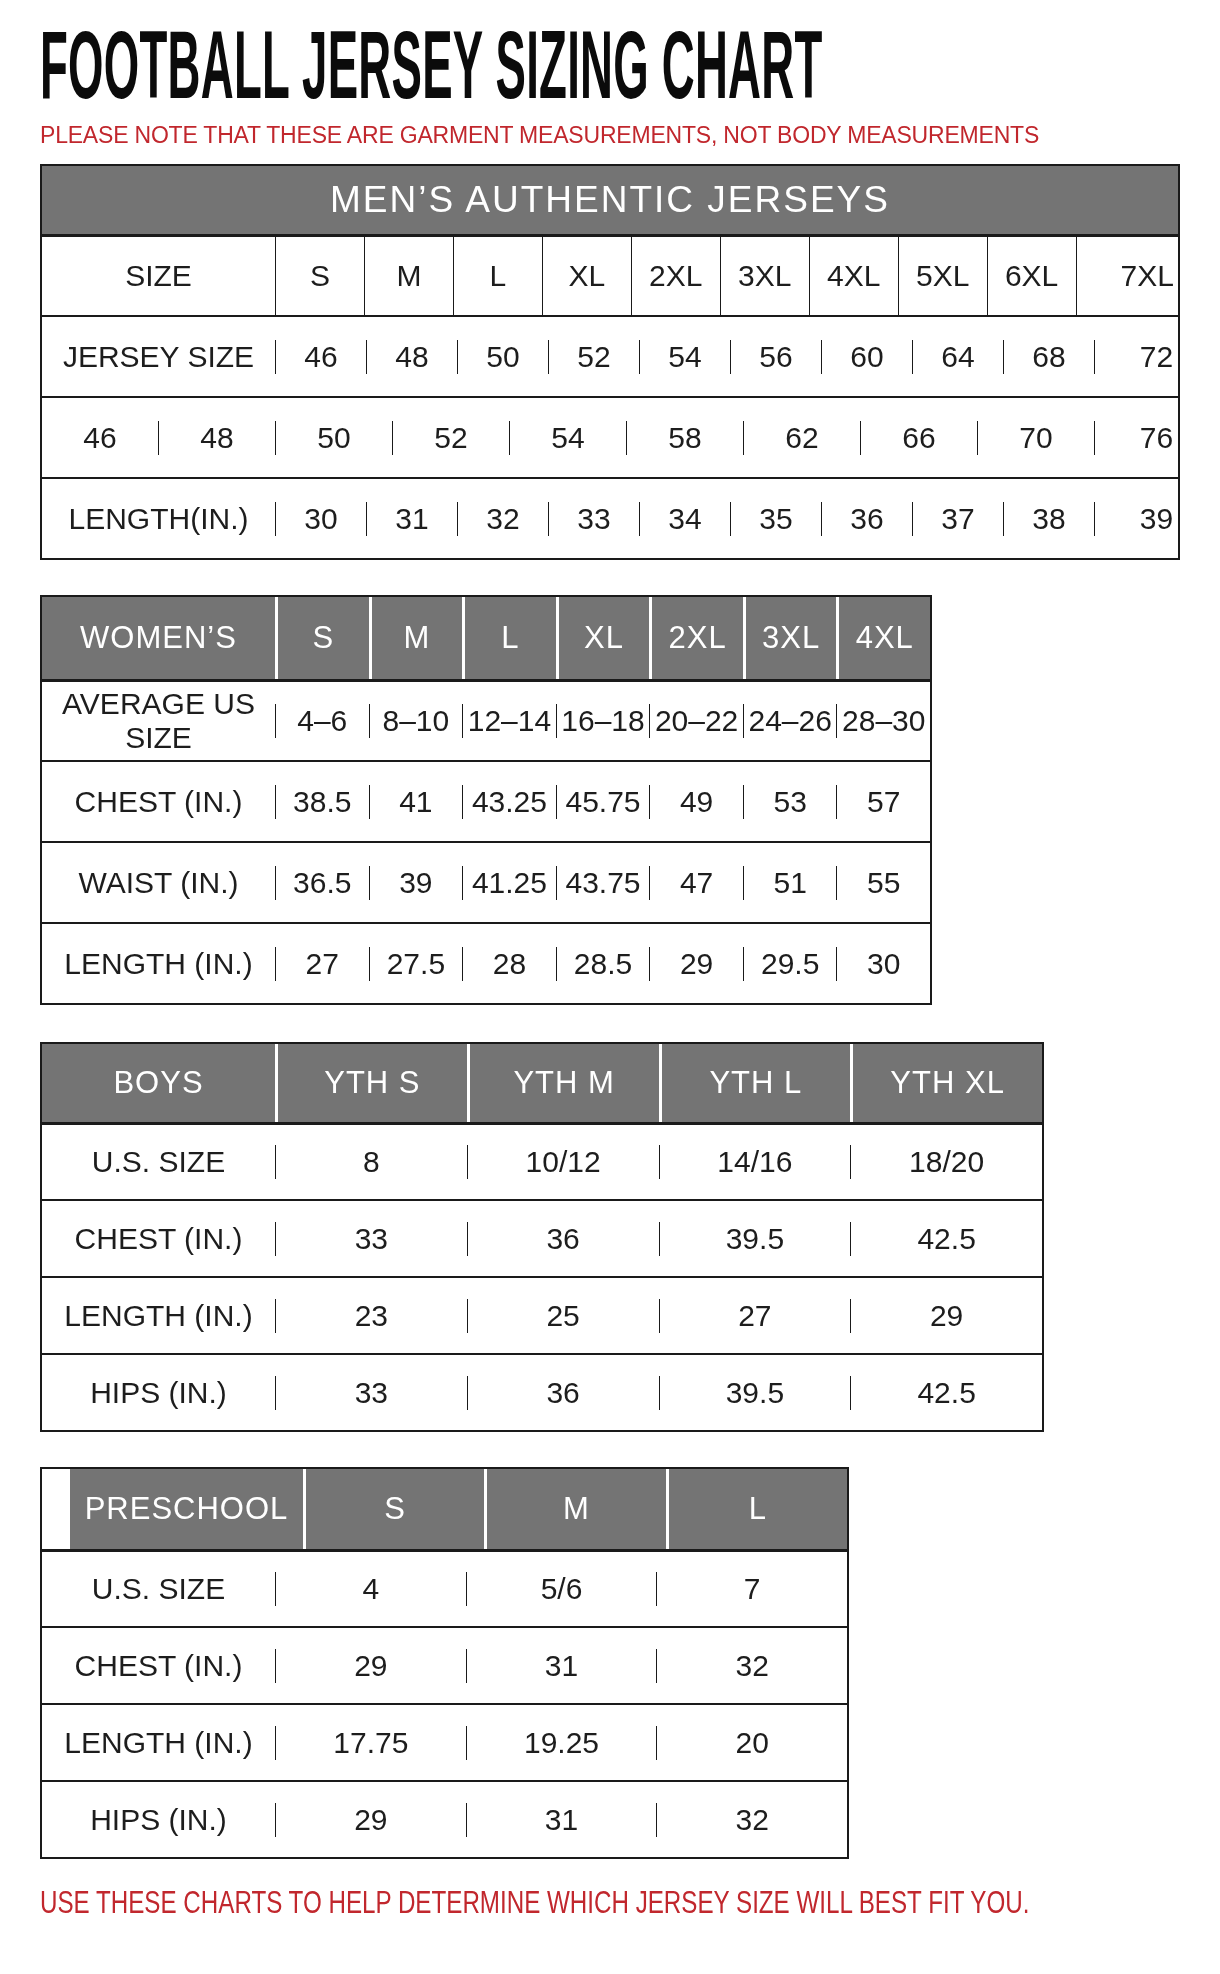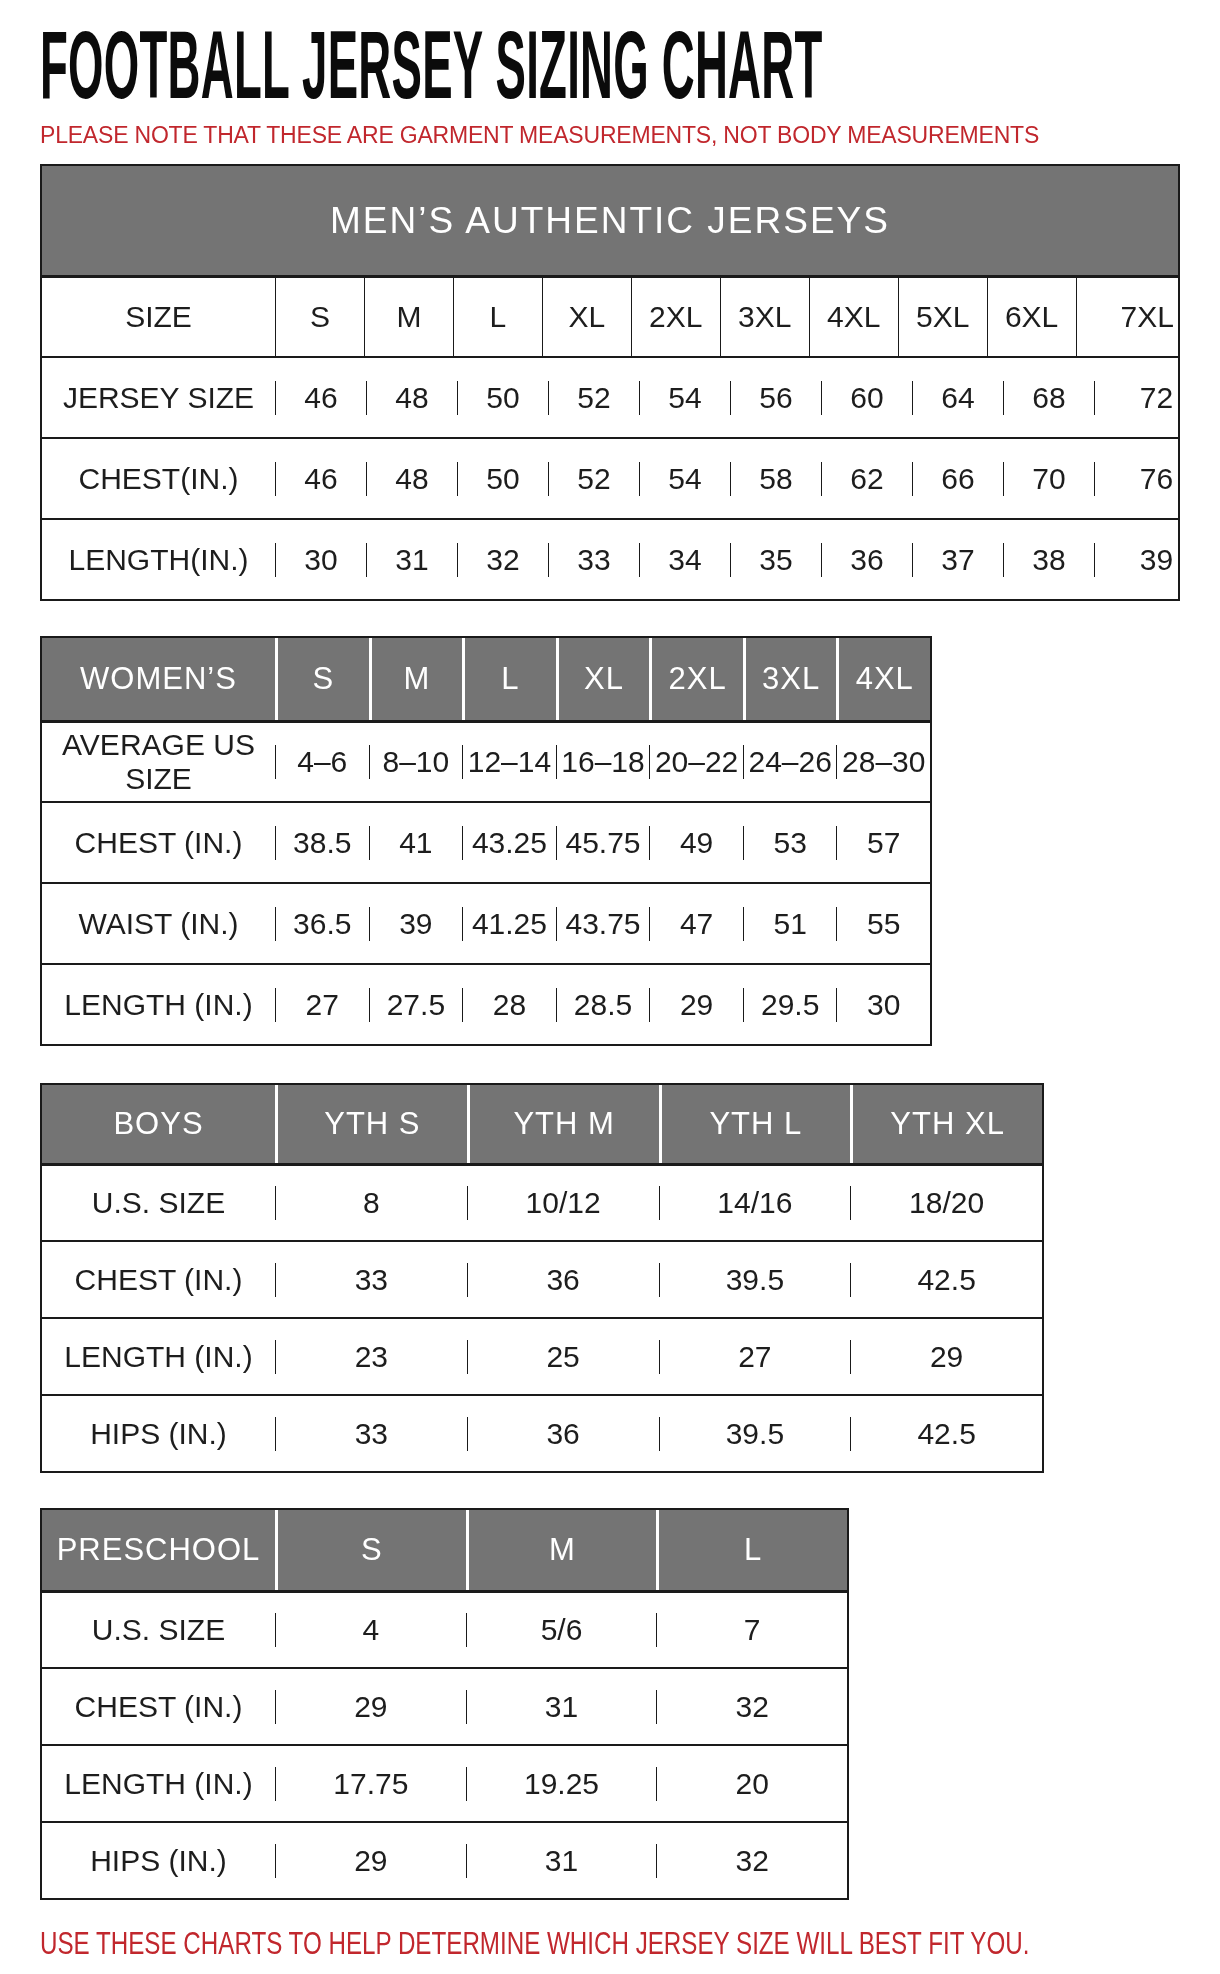--- a/index.html
+++ b/index.html
@@ -34,21 +34,21 @@
     color: #c1272d;
   }
 
   
   .tbl {
     border: 2px solid #1a1a1a;
     margin-top: 35px;
     background: #ffffff;
   }
   .banner {
-    height: 109px;
+    height: 68px;
     background: #747474;
     color: #ffffff;
     display: flex; align-items: center; justify-content: center;
     font-size: 37px;
     letter-spacing: 2px;
   }
   .row { display: flex; }
   .row + .row { border-top: 2px solid #1a1a1a; align-items: center; }
   .banner + .row, .row.head + .row { border-top: 3px solid #1a1a1a; }
   .row.head { background: #747474; color: #ffffff; }
@@ -73,21 +73,21 @@
   .tbl.womens { width: 892px; }
   .tbl.womens .row { height: 81px; }
   .tbl.womens .row.head { height: 82px; }
 
   .tbl.boys { width: 1004px; margin-top: 37px; }
   .tbl.boys .row { height: 77px; }
   .tbl.boys .row.head { height: 78px; }
 
   .tbl.preschool { width: 809px; }
   .tbl.preschool .row { height: 77px; }
-  .tbl.preschool .row.head { height: 80px; }
+  .tbl.preschool .row.head { height: 80px; margin-left: 28px; }
 
   
   .footer {
     margin-top: 26px;
     color: #c1272d;
     font-size: 31px;
     white-space: nowrap;
     transform: scaleX(0.78);
     transform-origin: 0 50%;
   }
@@ -123,21 +123,20 @@
         <div class="cell">50</div>
         <div class="cell">52</div>
         <div class="cell">54</div>
         <div class="cell">56</div>
         <div class="cell">60</div>
         <div class="cell">64</div>
         <div class="cell">68</div>
         <div class="cell">72</div>
       </div>
       <div class="row">
-        <div class="cell label">CHEST(IN.)</div>
         <div class="cell">46</div>
         <div class="cell">48</div>
         <div class="cell">50</div>
         <div class="cell">52</div>
         <div class="cell">54</div>
         <div class="cell">58</div>
         <div class="cell">62</div>
         <div class="cell">66</div>
         <div class="cell">70</div>
         <div class="cell">76</div>

